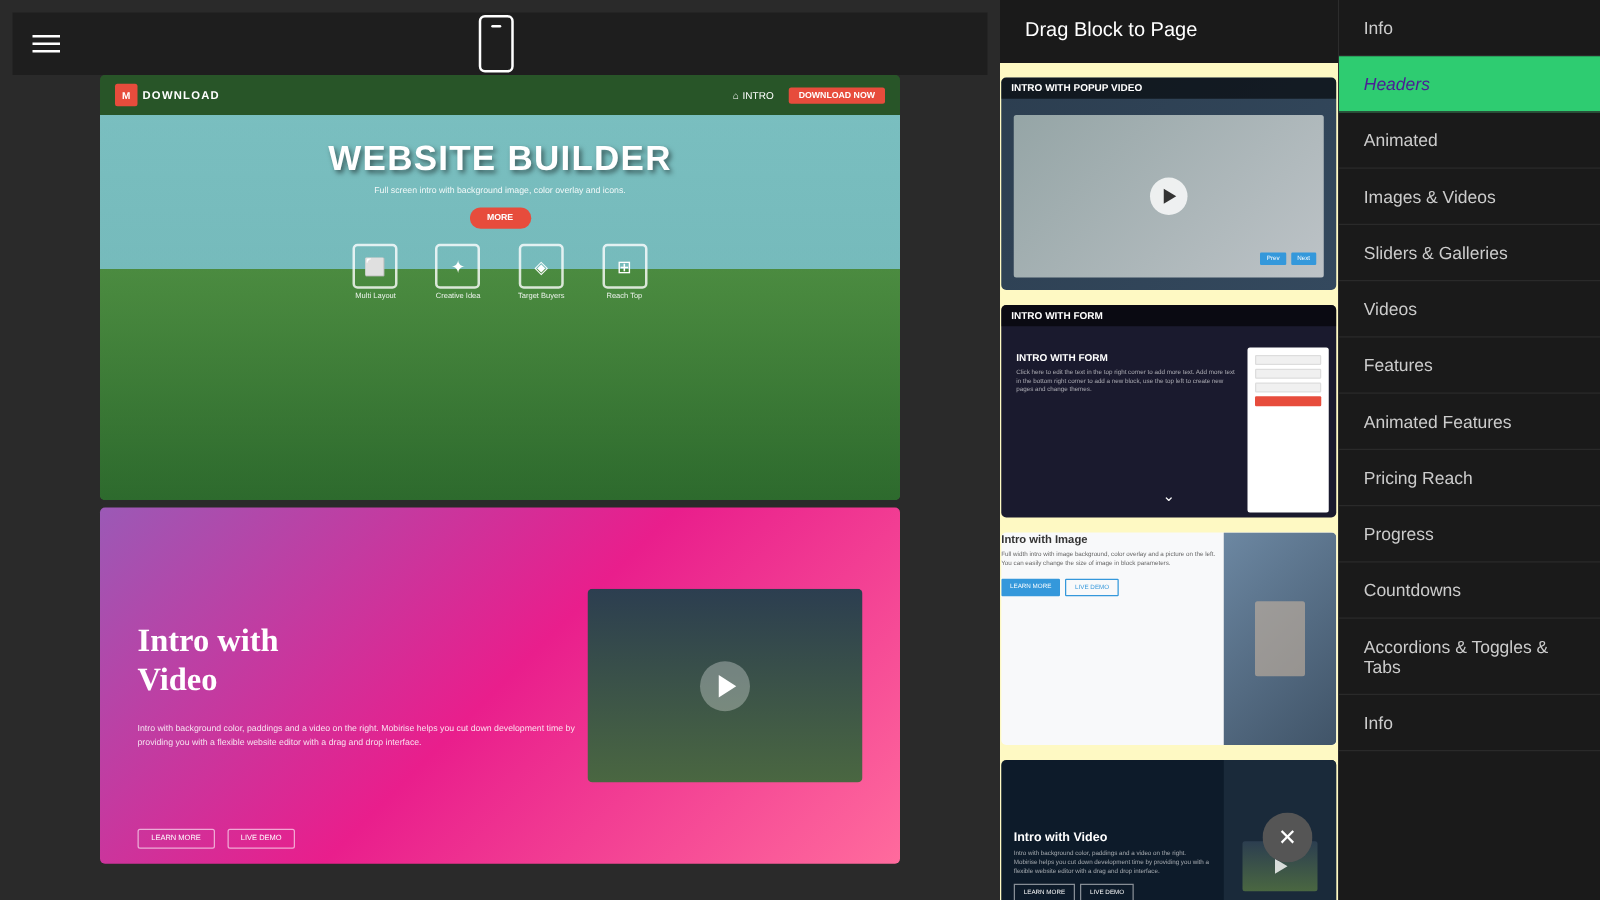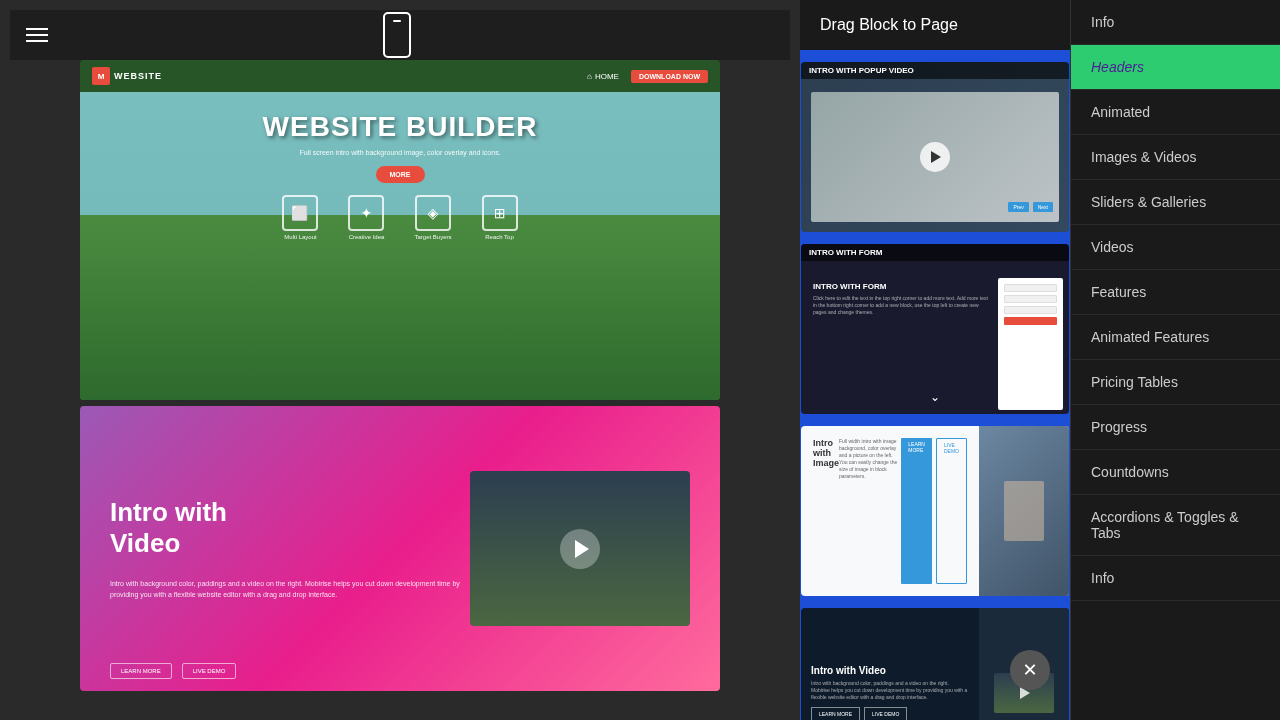--- a/index.html
+++ b/index.html
@@ -229,20 +229,21 @@
     .video-text-section {
       flex: 1;
       color: white;
     }
 
     .video-title {
       font-size: 26px;
       font-weight: bold;
       line-height: 1.2;
       margin-bottom: 20px;
+      font-family: Liberation Serif, serif;
     }
 
     .video-description {
       font-size: 7px;
       color: rgba(255,255,255,0.85);
       line-height: 1.5;
     }
 
     .video-thumbnail {
       width: 220px;
@@ -290,21 +291,21 @@
       font-size: 6px;
       padding: 4px 10px;
       border-radius: 2px;
       text-transform: uppercase;
     }
 
     
     .blocks-panel {
       width: 270px;
       height: 720px;
-      background: #1d4ed8;
+      background: #fef9c3;
       overflow-y: scroll;
       overflow-x: hidden;
       flex-shrink: 0;
     }
 
     .blocks-panel::-webkit-scrollbar {
       width: 8px;
     }
     .blocks-panel::-webkit-scrollbar-track {
       background: #2a2a2a;
@@ -417,26 +418,26 @@
         <span></span>
     </div>
     <div class="phone-icon"></div>
     <div style="width:28px"></div>
   </div>
 
   <div class="website-preview">
     <div class="wb-navbar">
       <div class="wb-logo">
         <div class="wb-logo-icon">M</div>
-        <span class="wb-logo-text">WEBSITE</span>
+        <span class="wb-logo-text">DOWNLOAD</span>
       </div>
       <div class="wb-nav-links">
         <span class="wb-nav-home">
           <span>⌂</span>
-          <span>HOME</span>
+          <span>INTRO</span>
         </span>
         <span class="wb-nav-download">DOWNLOAD NOW</span>
       </div>
     </div>
     <div class="wb-hero">
       <div class="wb-hero-bg"></div>
       <div class="wb-hero-content">
         <div class="wb-hero-title">WEBSITE BUILDER</div>
         <div class="wb-hero-subtitle">Full screen intro with background image, color overlay and icons.</div>
         <div class="wb-hero-btn">MORE</div>
@@ -519,21 +520,21 @@
           <div style="height:8px;background:#f0f0f0;border:1px solid #ddd;border-radius:1px;"></div>
           <div style="height:8px;background:#e74c3c;border-radius:1px;"></div>
         </div>
       </div>
     </div>
     <div style="position:absolute;bottom:10px;left:50%;transform:translateX(-50%);color:white;font-size:12px;">⌄</div>
   </div>
 
   <div class="block-thumb" style="background:#f8f9fa;">
     <div style="height:100%;display:flex;">
-      <div style="flex:1;padding:12px;display:flex;flex-direction:row;">
+      <div style="flex:1;display:flex;flex-direction:column;">
         <div style="font-size:9px;font-weight:bold;color:#333;margin-bottom:5px;">Intro with Image</div>
         <div style="font-size:5px;color:#666;line-height:1.4;margin-bottom:8px;">Full width intro with image background, color overlay and a picture on the left. You can easily change the size of image in block parameters.</div>
         <div style="display:flex;gap:4px;">
           <div style="background:#3498db;color:white;font-size:5px;padding:3px 7px;border-radius:1px;">LEARN MORE</div>
           <div style="background:transparent;border:1px solid #3498db;color:#3498db;font-size:5px;padding:3px 7px;border-radius:1px;">LIVE DEMO</div>
         </div>
       </div>
       <div style="width:90px;background:linear-gradient(135deg,#8e9eab,#6b7a8d);position:relative;overflow:hidden;">
         <div style="position:absolute;inset:0;background:linear-gradient(135deg,rgba(100,130,160,0.8),rgba(60,80,100,0.9));display:flex;align-items:center;justify-content:center;">
           <div style="width:40px;height:60px;background:rgba(200,180,160,0.6);border-radius:2px;"></div>
@@ -564,20 +565,20 @@
 
 <div class="categories-panel">
   <div class="category-item">Info</div>
   <div class="category-item active">Headers</div>
   <div class="category-item">Animated</div>
   <div class="category-item">Images &amp; Videos</div>
   <div class="category-item">Sliders &amp; Galleries</div>
   <div class="category-item">Videos</div>
   <div class="category-item">Features</div>
   <div class="category-item">Animated Features</div>
-  <div class="category-item">Pricing Tables</div>
+  <div class="category-item">Pricing Reach</div>
   <div class="category-item">Progress</div>
   <div class="category-item">Countdowns</div>
   <div class="category-item">Accordions &amp; Toggles &amp; Tabs</div>
   <div class="category-item">Info</div>
 </div>
 
 <div class="close-btn">✕</div>
 
 </body></html>

